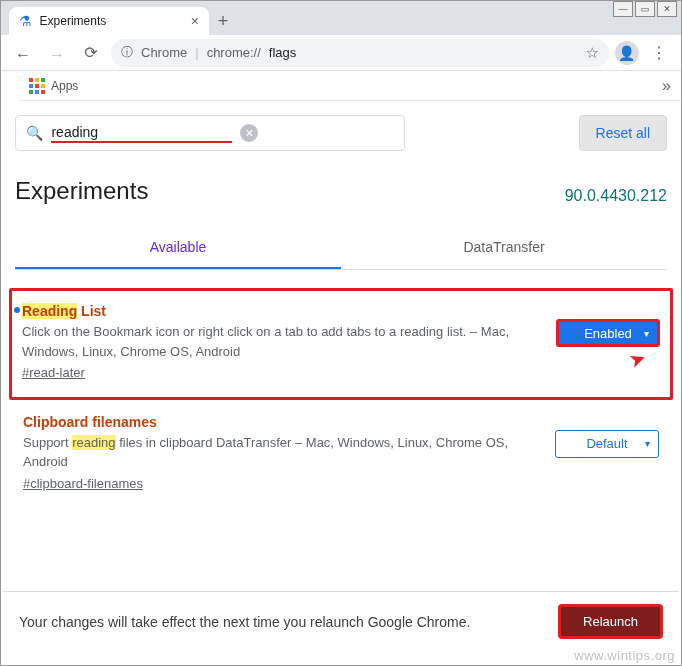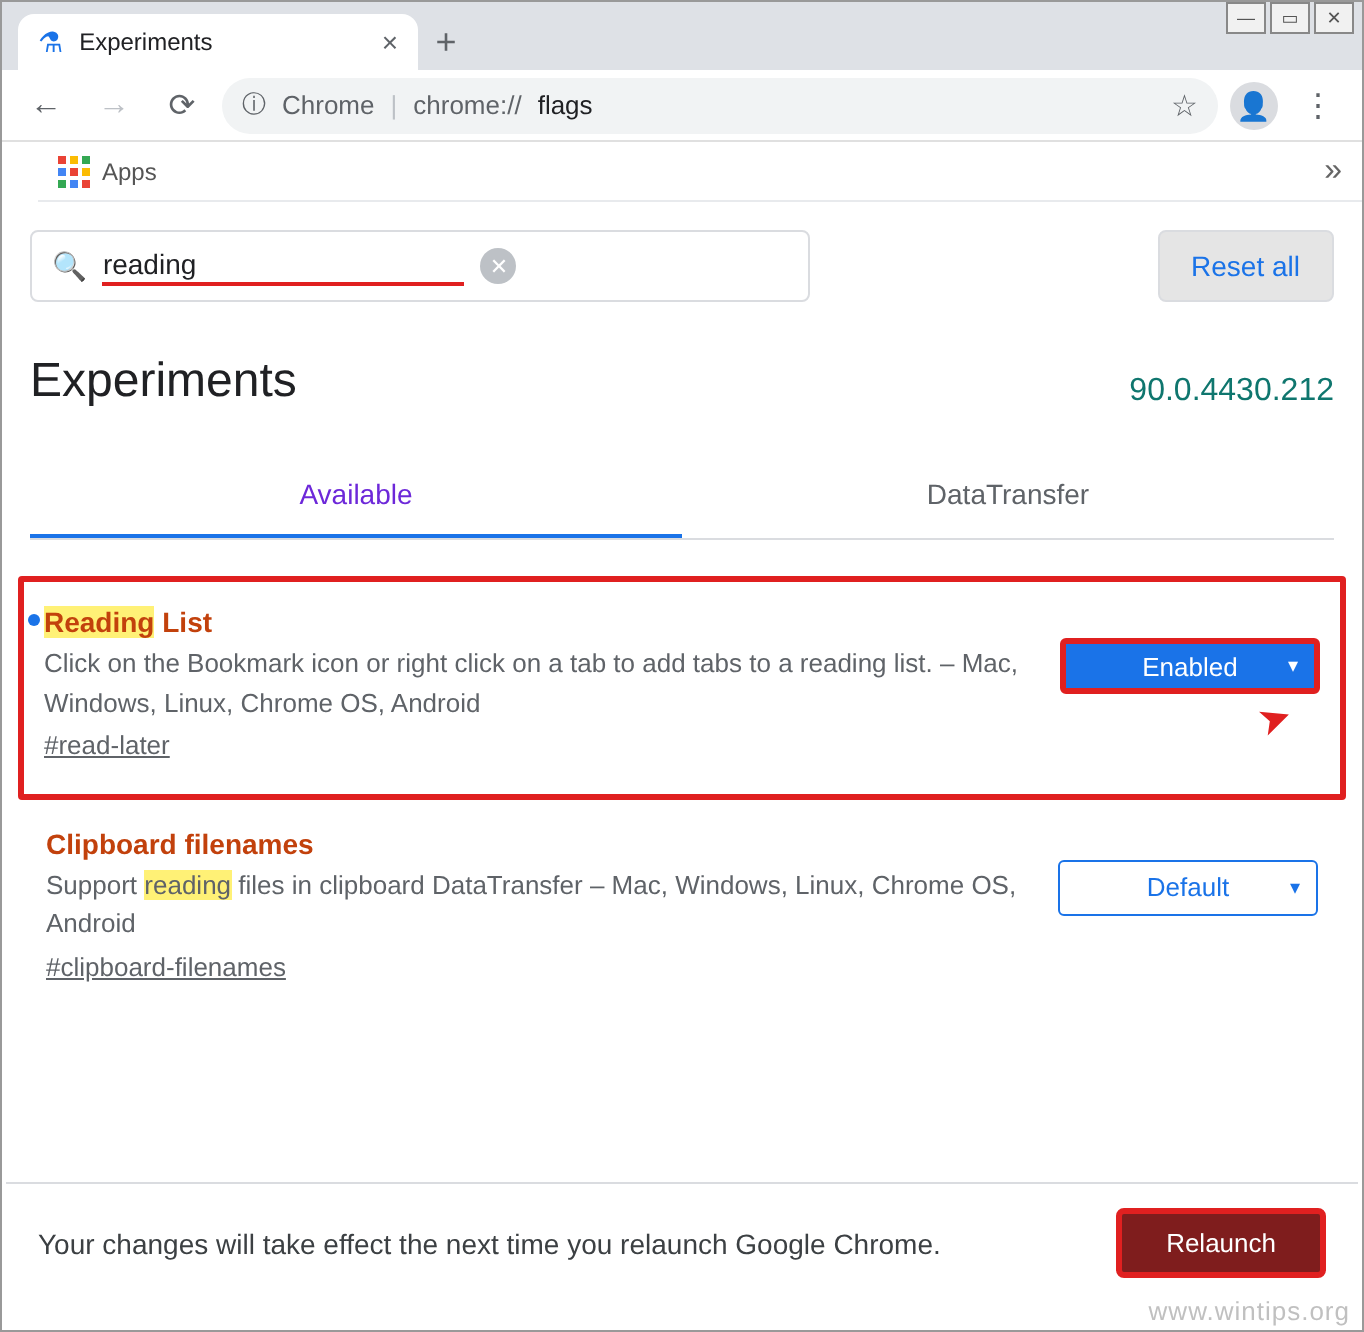--- a/index.html
+++ b/index.html
@@ -41,21 +41,21 @@
 .tabs .tabitem { flex: 1; text-align: center; padding: 12px 0; font-size: 14px; color: #5f6368; border-bottom: 2px solid transparent; }
 .tabs .tabitem.active { color: #6d28d9; border-bottom-color: #1a73e8; }
 .flag-list { margin-top: 18px; }
 .flag { padding: 12px 8px 14px; border-bottom: 0; position: relative; }
 .flag.highlighted { border: 3px solid #e02020; border-radius: 2px; margin-left: -6px; margin-right: -6px; padding: 10px 10px 14px; }
 .flag-row { display: flex; justify-content: space-between; align-items: flex-start; gap: 20px; }
 .flag-text { flex: 1; font-size: 13px; line-height: 1.5; color: #5f6368; }
 .flag-title { font-size: 14px; font-weight: 600; color: #c2410c; }
 .hl { background: #fff176; }
 .flag-link { text-decoration: underline; color: #5f6368; font-size: 13px; display: inline-block; margin-top: 2px; }
-.flag-select { width: 130px; height: 28px; border: 1px solid #1a73e8; border-radius: 3px; display: flex; align-items: center; justify-content: center; gap: 8px; font-size: 13px; position: relative; margin-top: 18px; }
+.flag-select { width: 104px; height: 28px; border: 1px solid #1a73e8; border-radius: 3px; display: flex; align-items: center; justify-content: center; gap: 8px; font-size: 13px; position: relative; margin-top: 18px; }
 .flag-select.enabled { background: #1a73e8; color: #fff; border: 3px solid #e02020; }
 .flag-select.default { background: #fff; color: #1a73e8; }
 .flag-select .caret { font-size: 10px; position: absolute; right: 8px; }
 .dot-blue { width: 6px; height: 6px; background: #1a73e8; border-radius: 50%; position: absolute; left: 2px; top: 16px; }
 .cursor { position: absolute; right: 14px; top: 46px; font-size: 20px; color: #e02020; transform: rotate(-20deg); }
 .bottom-bar { position: absolute; bottom: 14px; left: 2px; right: 2px; height: 60px; border-top: 1px solid #dadce0; display: flex; align-items: center; justify-content: space-between; padding: 0 16px; font-size: 14px; color: #3c4043; background: #fff; }
 .relaunch-btn { background: #7f1d1d; color: #fff; border: 3px solid #e02020; border-radius: 4px; padding: 7px 22px; font-size: 13px; font-weight: 500; }
 .watermark { position: absolute; bottom: 2px; right: 6px; font-size: 13px; color: #c0c0c0; letter-spacing: 0.5px; }
 .profile-icon { width: 24px; height: 24px; border-radius: 50%; background: #dadce0; display: flex; align-items: center; justify-content: center; color: #5f6368; font-size: 14px; }
 </style>

